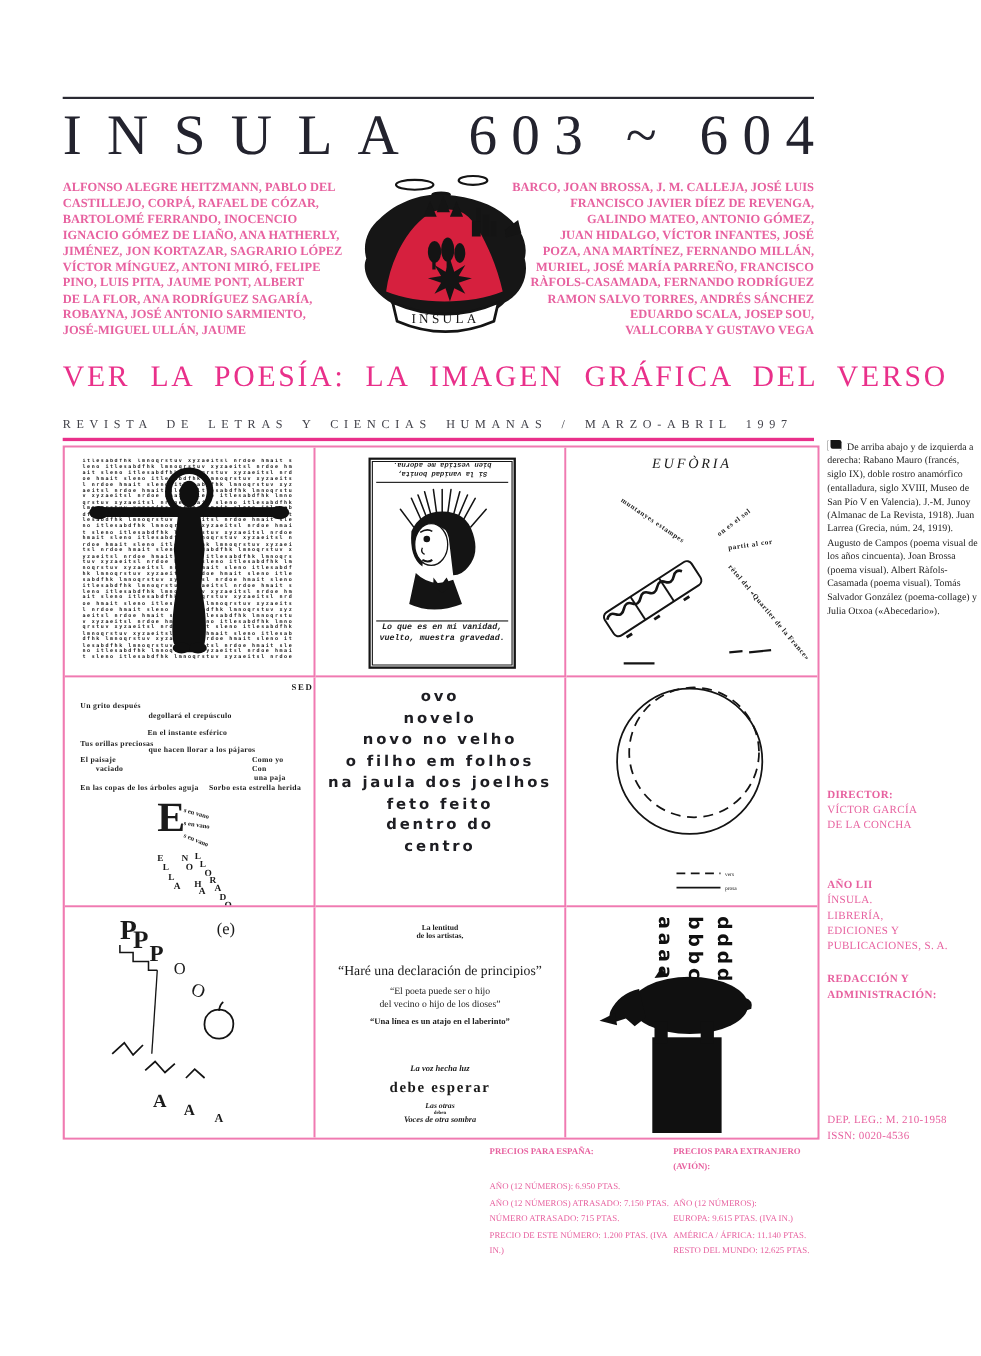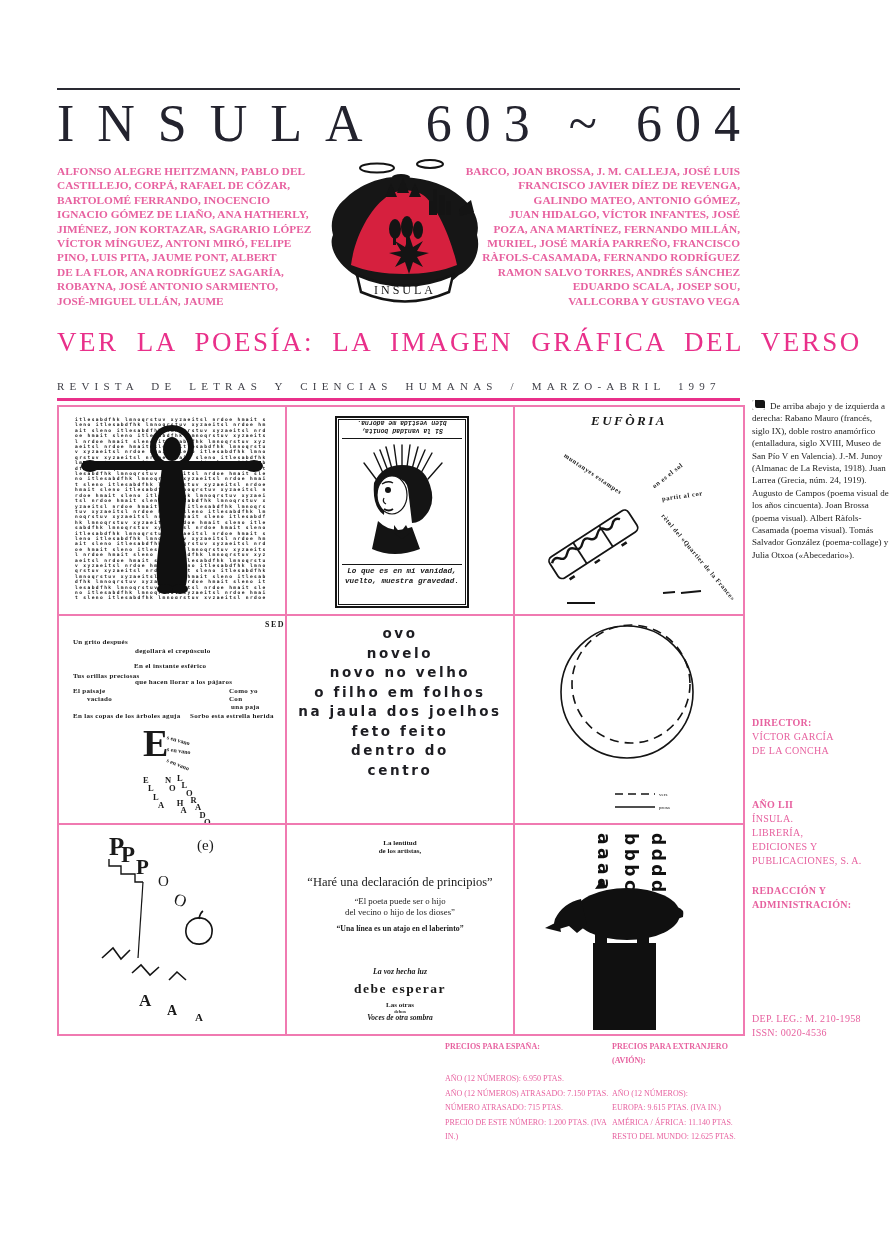--- a/index.html
+++ b/index.html
@@ -50,21 +50,21 @@
         border:2px solid #151515;box-shadow:inset 0 0 0 1px #fff,inset 0 0 0 2px #151515;
         text-align:center;font-family:Liberation Mono, monospace;}
   .card-top{transform:rotate(180deg);font-size:6.5px;font-style:italic;font-weight:bold;
             line-height:8px;padding-top:4px;border-top:1px solid #151515;margin:0 5px;}
   .card-face{width:108px;height:118px;margin:2px auto 0;}
   .card-caption{border-top:1px solid #151515;margin:0 5px;padding-top:2px;
                 font-size:7.6px;font-style:italic;font-weight:bold;line-height:9.5px;}
 
   
   .c3-title{position:absolute;top:6px;left:0;width:100%;text-align:center;
-            font-size:13px;font-weight:bold;font-style:italic;letter-spacing:2.5px;}
+            font-size:13px;font-weight:normal;font-style:italic;letter-spacing:2.5px;}
   .arm{position:absolute;font-size:6.5px;font-weight:bold;letter-spacing:.6px;
        white-space:nowrap;transform-origin:0 50%;}
   .c3-svg{position:absolute;left:0;top:0;width:226px;height:205px;}
 
   
   .sed span{position:absolute;white-space:nowrap;}
   .sed-ph{font-size:7px;font-weight:bold;letter-spacing:.3px;}
   .sed-title{top:4px;left:0;width:100%;text-align:right;font-size:8px;
              font-weight:bold;letter-spacing:1.5px;position:absolute;}
   .big-e{font-size:38px;font-weight:bold;line-height:30px;}
@@ -88,21 +88,21 @@
 
   
   .cell8-inner{padding-top:14px;text-align:center;line-height:1.15;}
   .c8-l1,.c8-l2{font-size:7px;font-weight:bold;}
   .c8-l3{font-size:12.5px;margin-top:20px;}
   .c8-l4,.c8-l5{font-size:8.8px;}
   .c8-l4{margin-top:7px;}
   .c8-l6{font-size:7.8px;font-weight:bold;margin-top:8px;}
   .c8-l7{font-size:7.8px;font-weight:bold;font-style:italic;margin-top:34px;}
   .c8-l8{font-size:13.5px;font-weight:bold;letter-spacing:1.5px;margin-top:4px;}
-  .c8-l9{font-size:7px;font-weight:bold;margin-top:5px;}
+  .c8-l9{font-size:7px;font-weight:bold;font-style:italic;margin-top:5px;}
   .c8-l10{font-size:4.5px;font-weight:bold;}
   .c8-l11{font-size:7.5px;font-weight:bold;font-style:italic;margin-top:0;}
 
   
   .c9-col{position:absolute;top:8px;font-family:"DejaVu Sans",sans-serif;font-weight:bold;
           font-size:17px;letter-spacing:3.5px;transform:rotate(90deg);transform-origin:0 0;
           white-space:nowrap;color:#101010;}
   .c9-svg{position:absolute;left:0;top:0;width:226px;height:205px;}
 
   

